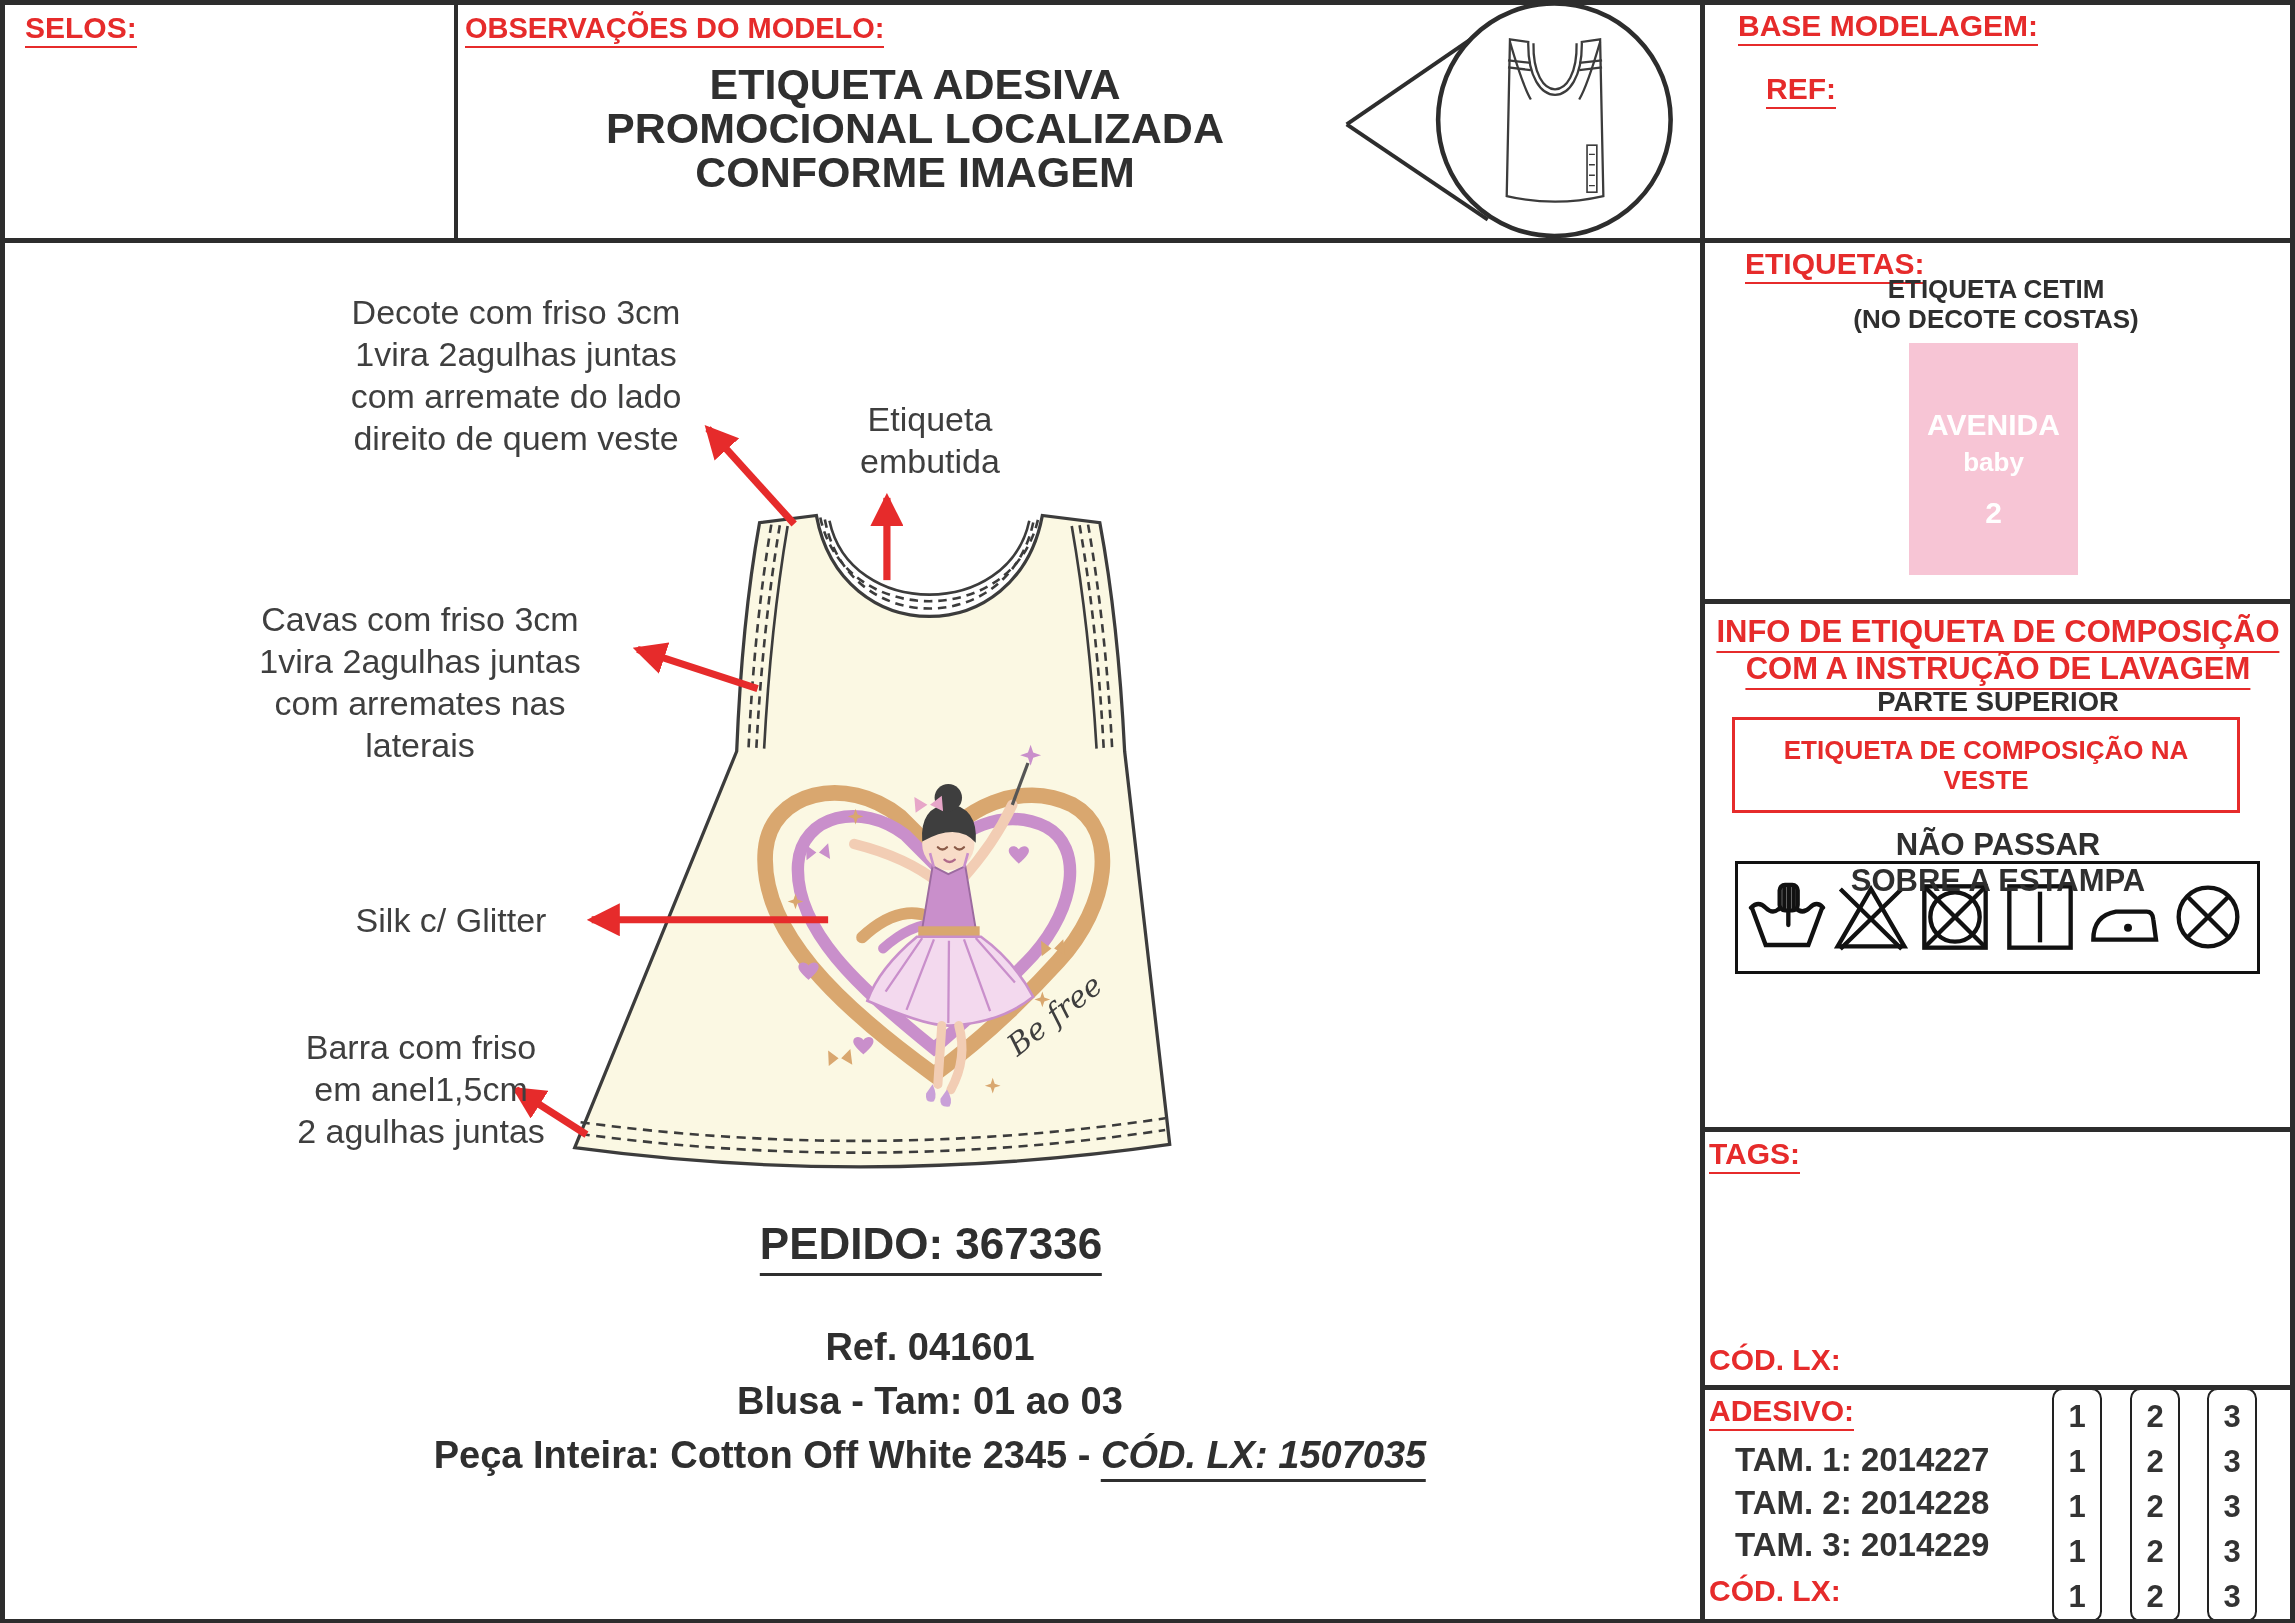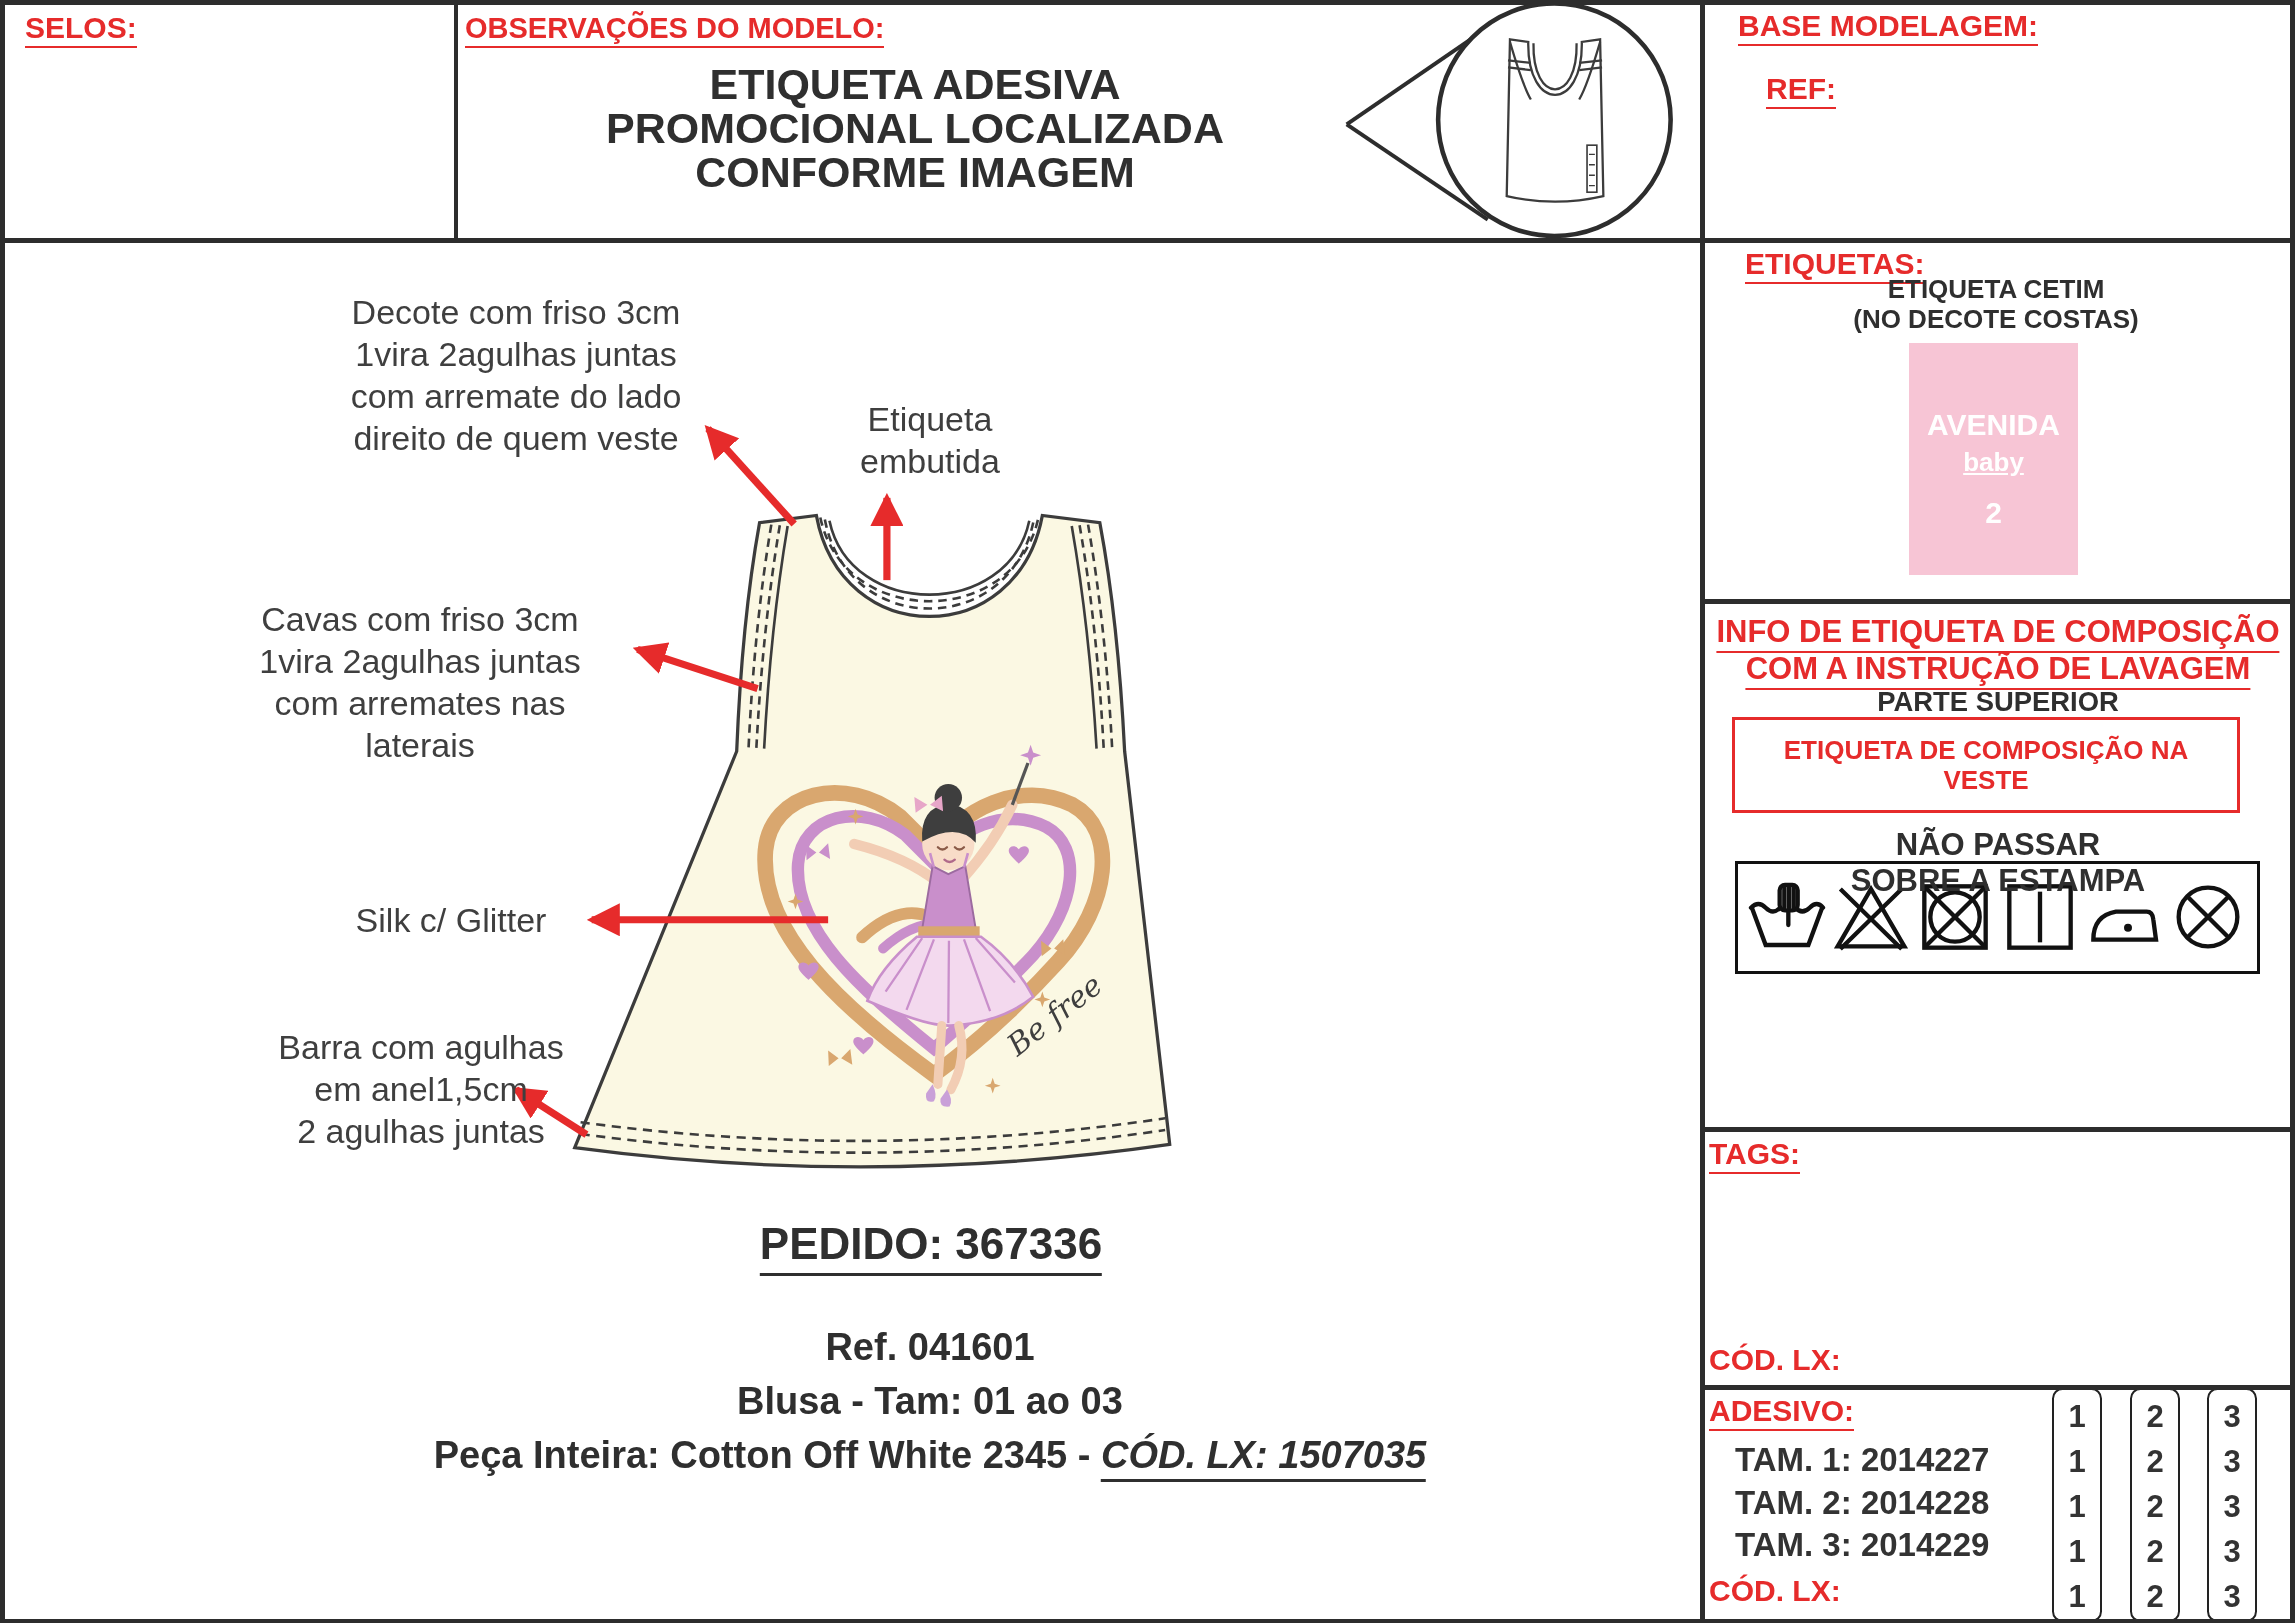--- a/index.html
+++ b/index.html
@@ -152,21 +152,21 @@
 <div class="abs rt" style="left:1738px;top:9.1px;"><span class="ul">BASE MODELAGEM:</span></div>
 <div class="abs rt" style="left:1738px;top:72px;margin-left:28px;"><span class="ul">REF:</span></div>
 
 <div class="abs rt" style="left:1709px;top:247px;margin-left:36px;"><span class="ul">ETIQUETAS:</span></div>
 <div class="abs heading center" style="left:1996px;top:274px;font-size:26px;line-height:30px;">
   <div>ETIQUETA CETIM</div>
   <div>(NO DECOTE COSTAS)</div>
 </div>
 <div class="abs pink-label" style="left:1909px;top:343px;width:169px;height:232px;">
   <span style="font-size:30px;margin-top:65px;">AVENIDA</span>
-  <span style="font-size:26px;margin-top:5.2px;text-decoration:underline;">baby</span>
+  <span style="font-size:26px;margin-top:5.2px;">baby</span>
   <span style="font-size:30px;margin-top:18.3px;">2</span>
 </div>
 
 <div class="abs rt center" style="left:1998px;top:613px;font-size:31px;line-height:37px;text-align:center;">
   <div><span class="ul">INFO DE ETIQUETA DE COMPOSIÇÃO</span></div>
   <div><span class="ul">COM A INSTRUÇÃO DE LAVAGEM</span></div>
 </div>
 <div class="abs heading center" style="left:1998px;top:686px;font-size:27.4px;"><span>PARTE SUPERIOR</span></div>
 <div class="abs redbox" style="left:1732px;top:717px;width:502px;height:90px;">
   <div>ETIQUETA DE COMPOSIÇÃO NA</div>
@@ -254,21 +254,21 @@
 <div class="abs note center" style="left:420px;top:598px;">
   <span>Cavas com friso 3cm</span>
     <span>1vira 2agulhas juntas</span>
   <span>com arremates nas</span>
     <span>laterais</span>
 </div>
 <div class="abs note center" style="left:451px;top:899px;">
   <span>Silk c/ Glitter</span>
 </div>
 <div class="abs note center" style="left:421px;top:1026px;">
-  <span>Barra com agulhas</span>
+  <span>Barra com friso</span>
     <span>em anel1,5cm</span>
   <span>2 agulhas juntas</span>
 </div>
 
 <div class="abs heading center" style="left:931px;top:1219px;font-size:44px;">
   <span style="border-bottom:3.9px solid #2f2f2f;padding-bottom:5.2px;">PEDIDO: 367336</span>
 </div>
 <div class="abs bigline center" style="left:930px;top:1320px;">
   <div>Ref. 041601</div>
   <div>Blusa - Tam: 01 ao 03</div>

